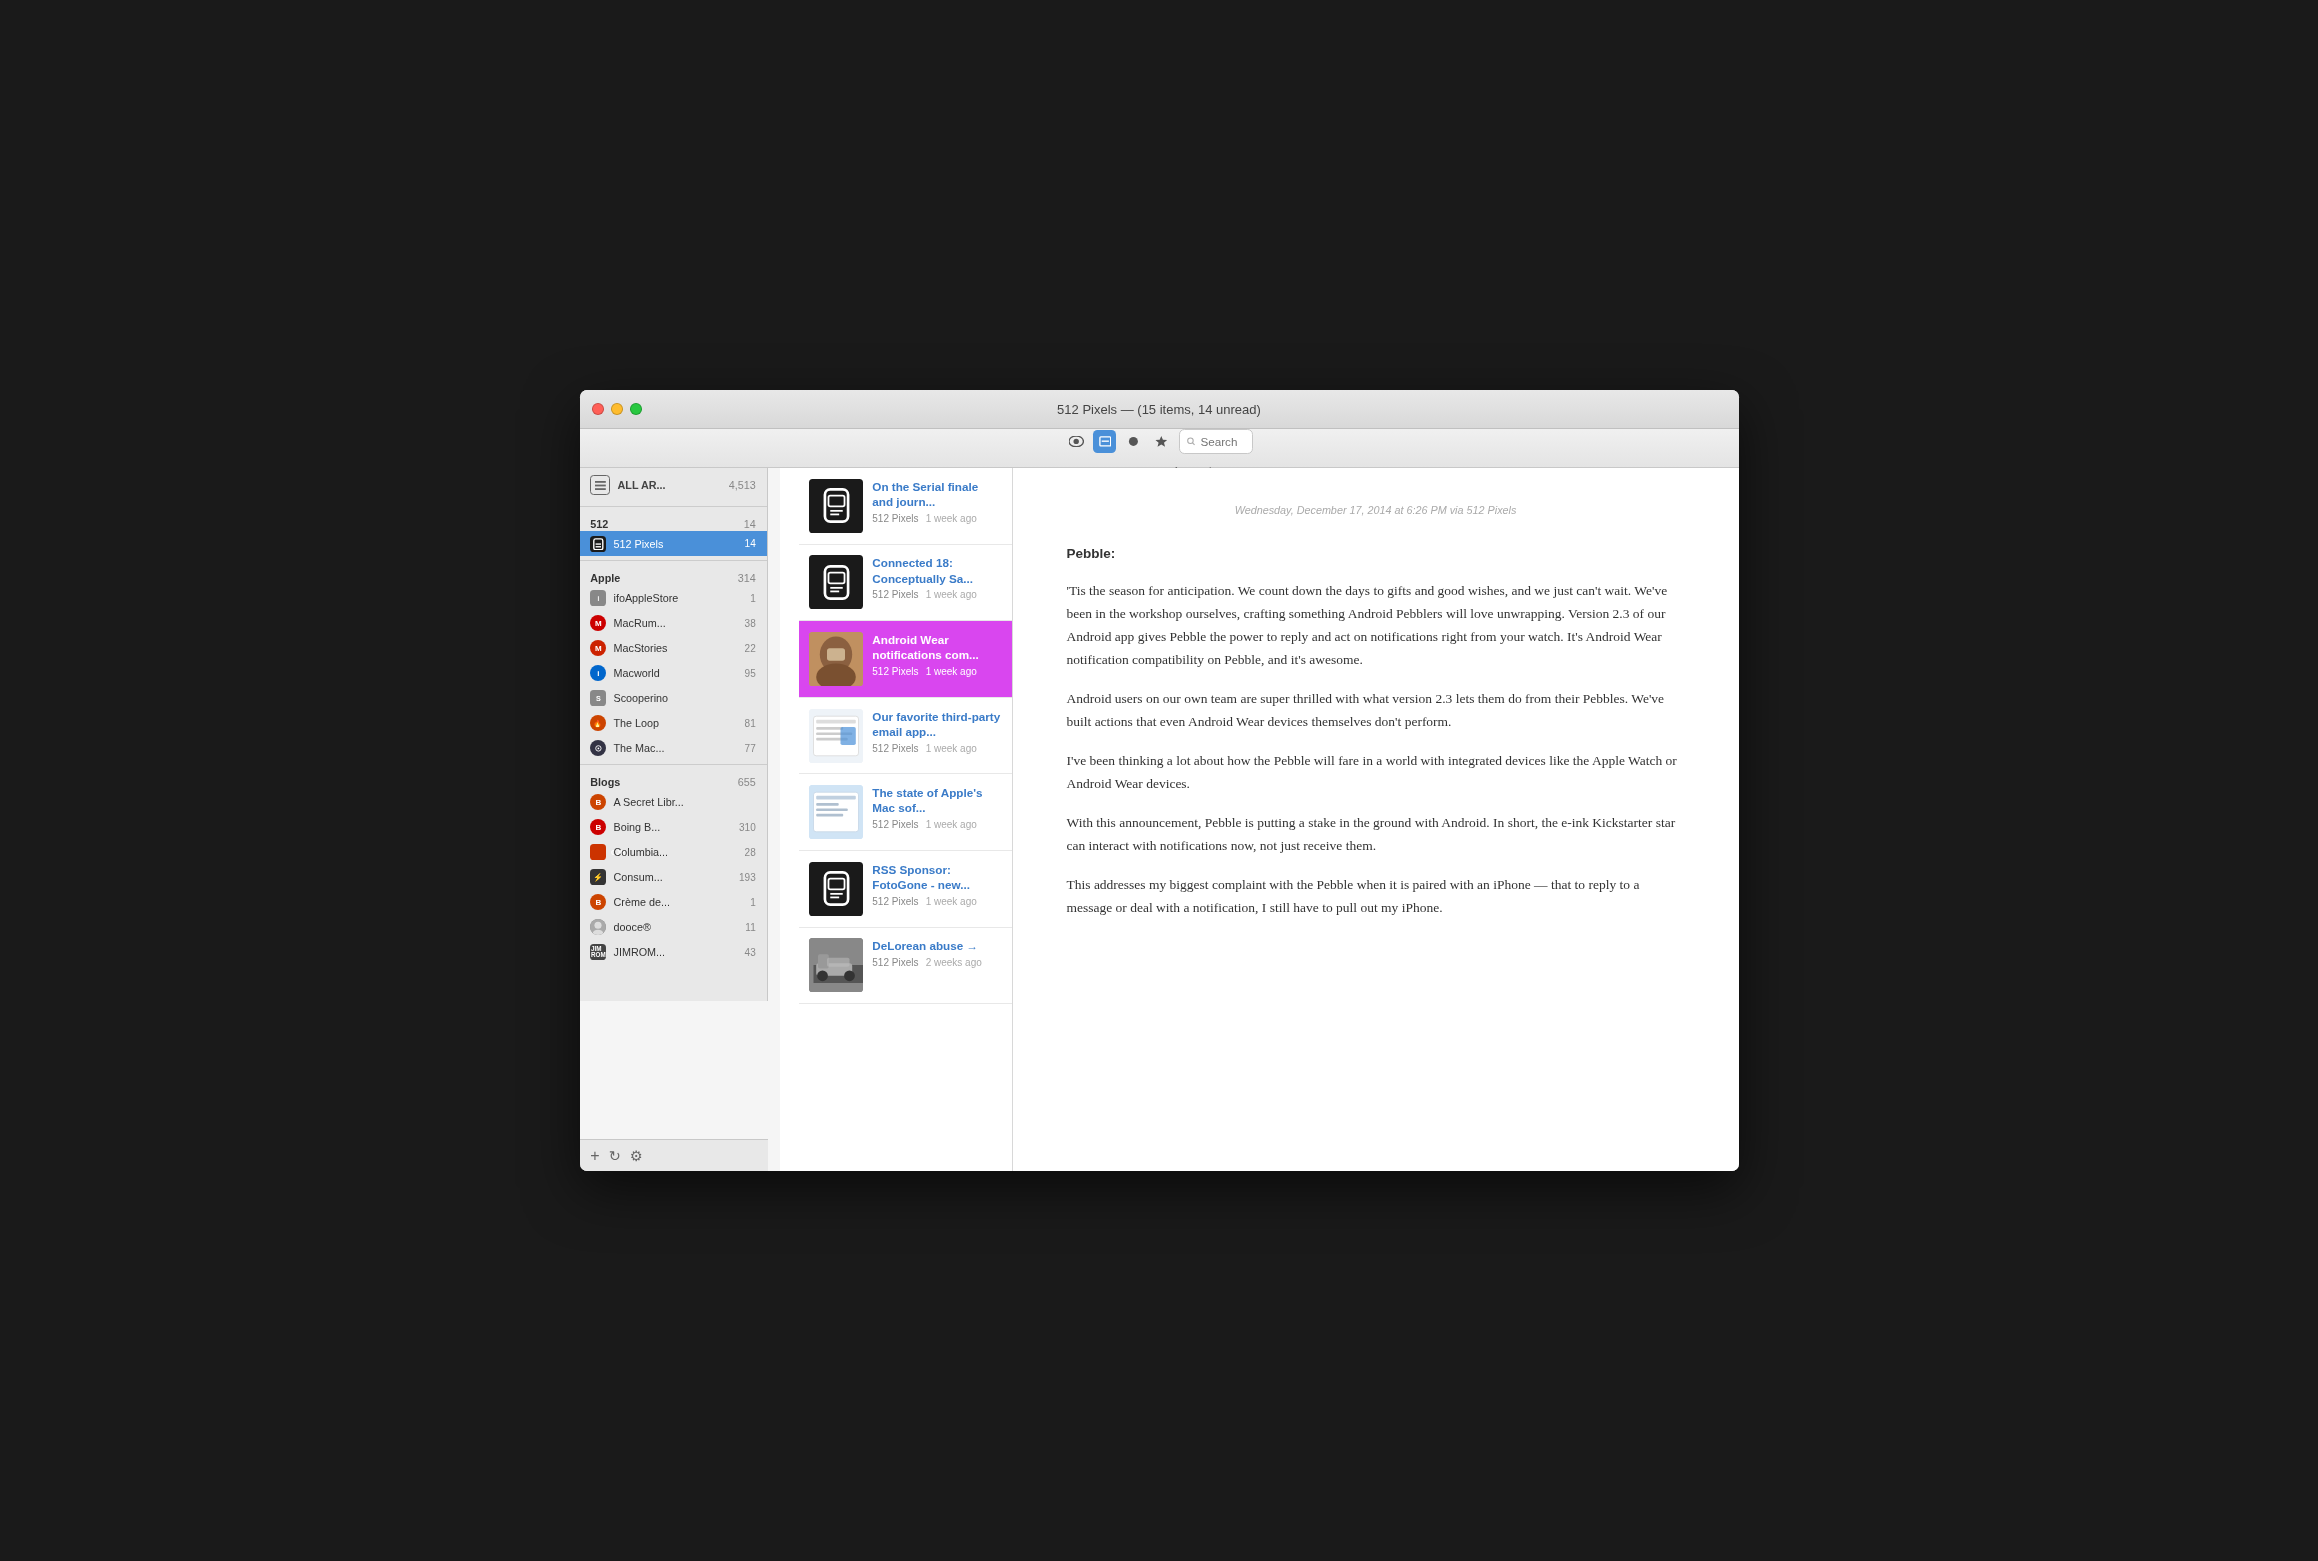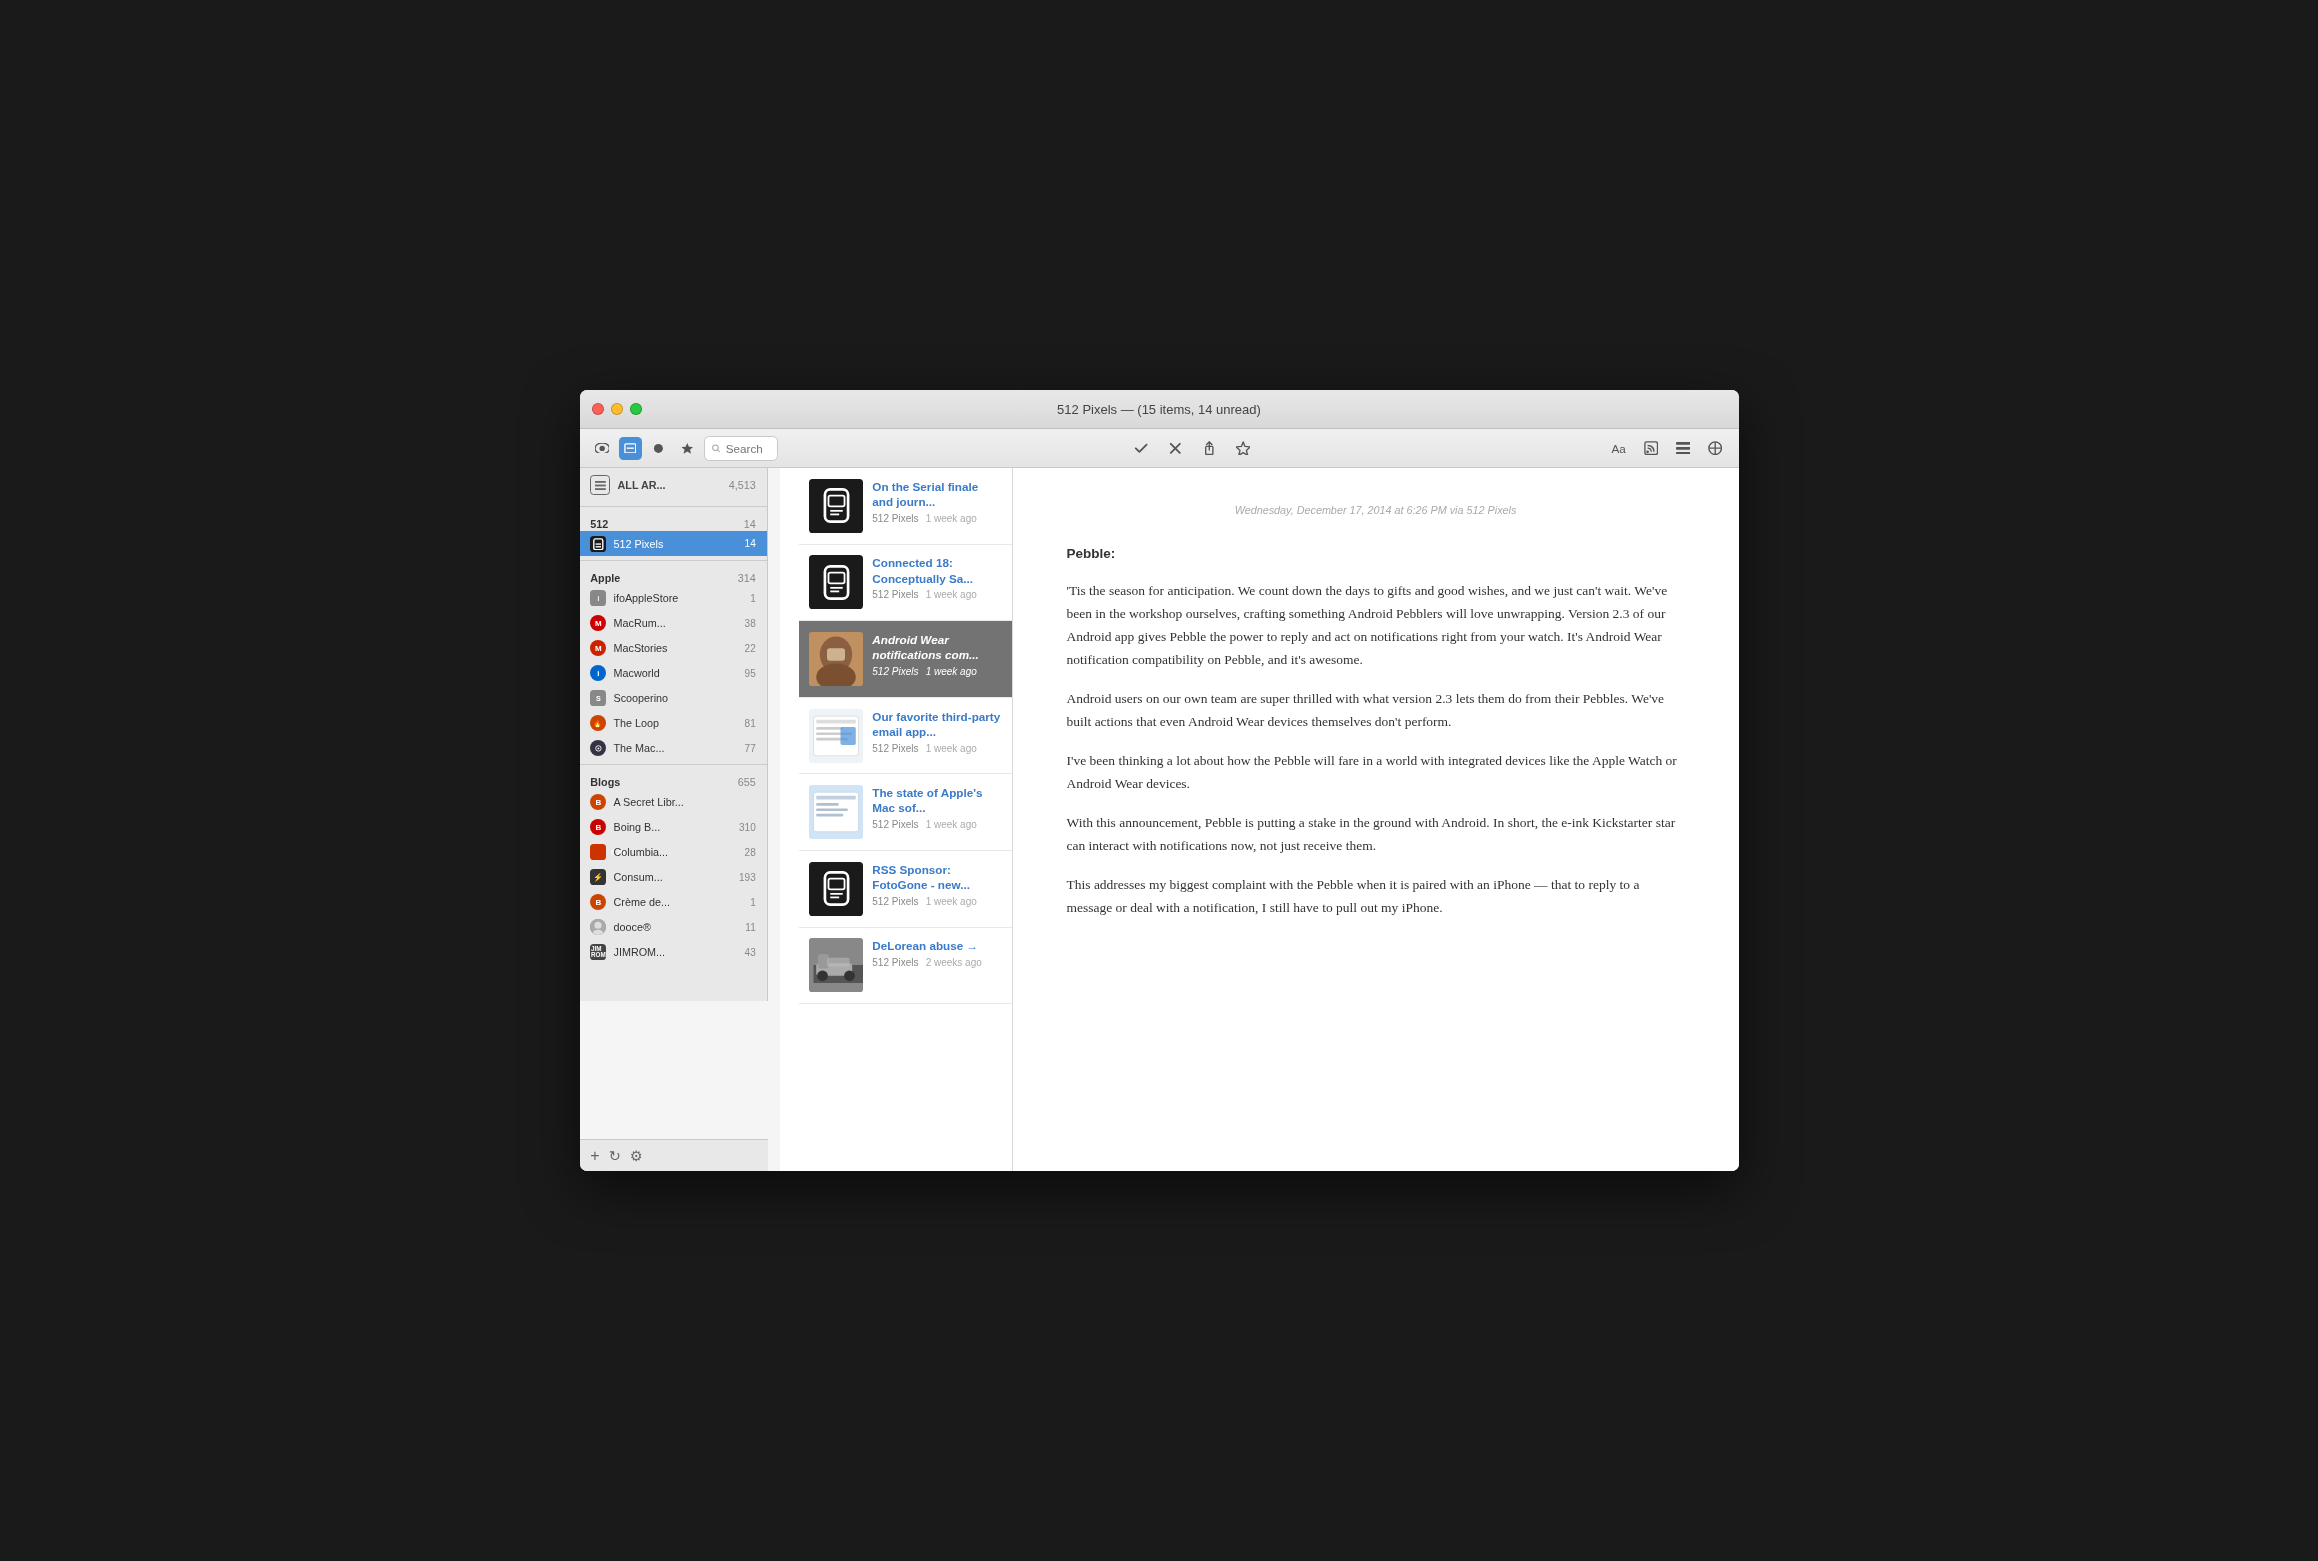--- a/index.html
+++ b/index.html
@@ -63,20 +63,21 @@
     
     .toolbar {
       height: 39px;
       background: linear-gradient(to bottom, #f0f0f0, #e4e4e4);
       border-bottom: 0.9px solid #c8c8c8;
       display: flex;
       align-items: center;
       padding: 0 10.8px;
       gap: 8px;
       flex-shrink: 0;
+      flex-direction: column;
     }
 
     .toolbar-left {
       display: flex;
       align-items: center;
       gap: 5.4px;
       width: 188px;
     }
 
     .toolbar-icon {
@@ -259,22 +260,21 @@
     .article-item {
       display: flex;
       gap: 9px;
       padding: 10.8px 10.8px;
       border-bottom: 0.9px solid #e8e8e8;
       cursor: pointer;
       align-items: flex-start;
     }
 
     .article-item.active {
-      background: #737373;
-      font-style: italic;
+      background: #d946ef;
     }
 
     .article-item.active .article-title,
     .article-item.active .article-source,
     .article-item.active .article-time {
       color: white !important;
     }
 
     .article-thumb {
       width: 54px;

